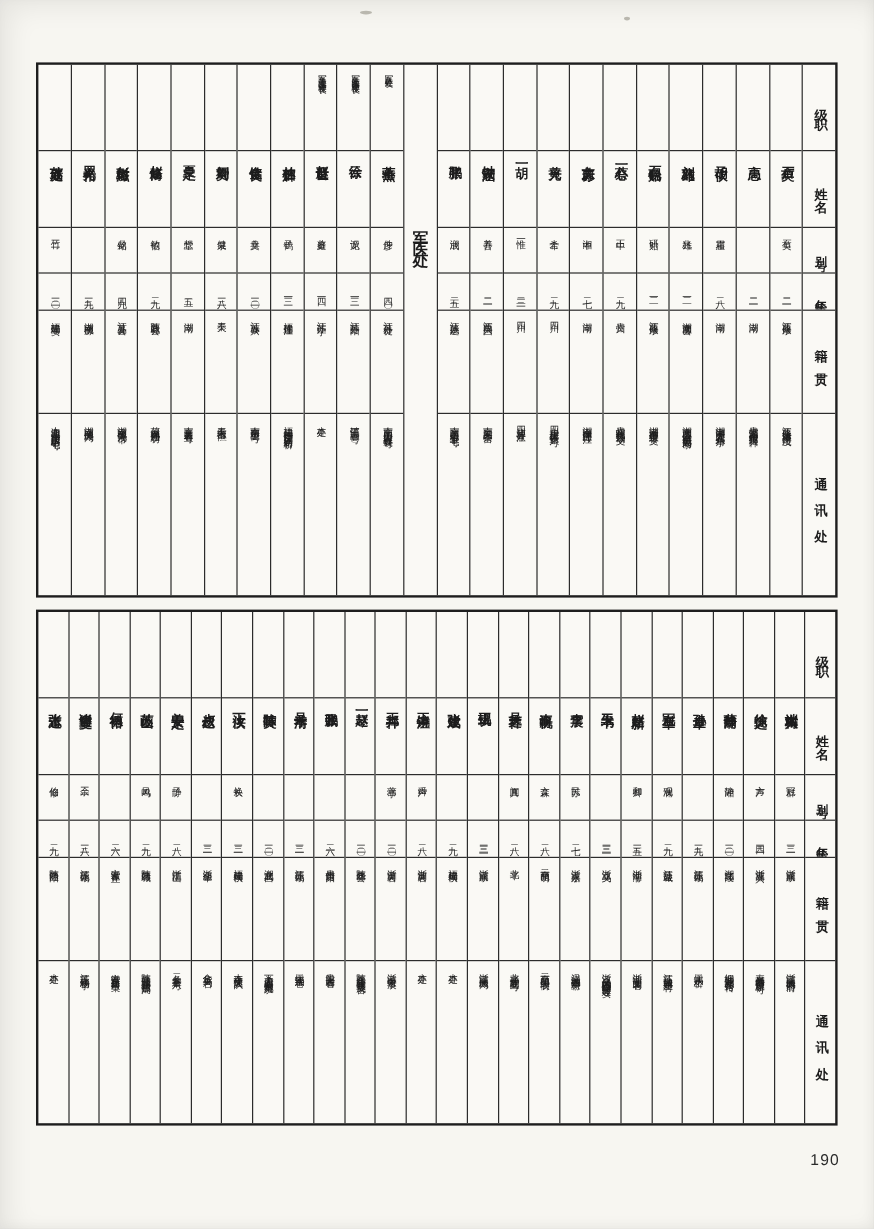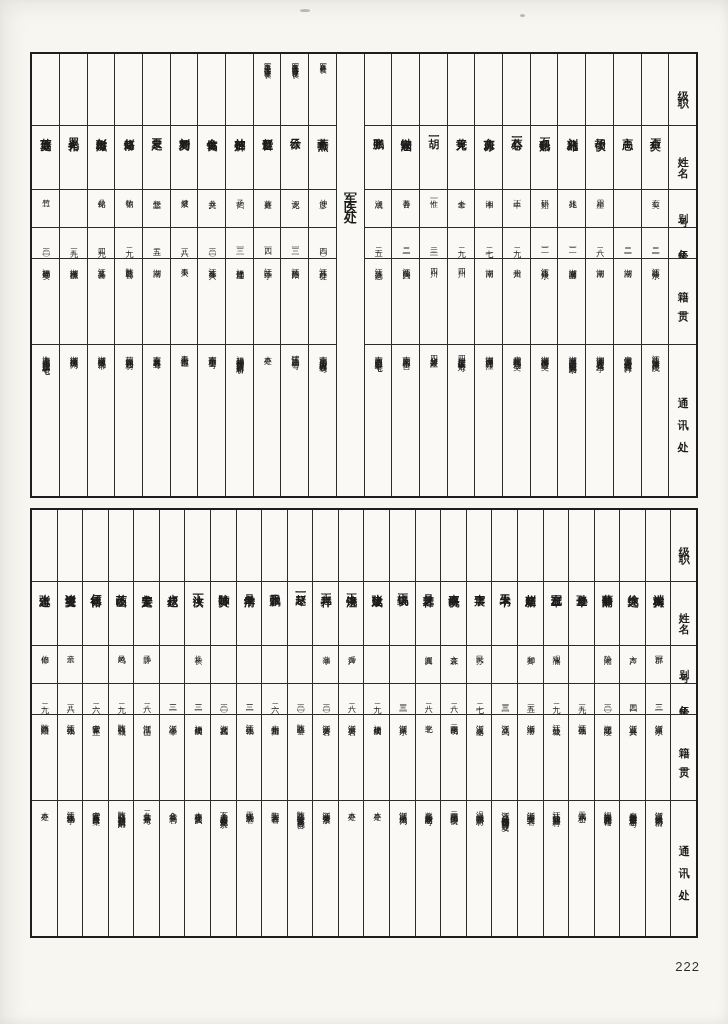--- a/index.html
+++ b/index.html
@@ -1027,14 +1027,14 @@
         </div>
         <div class="cell c-native">
           <span class="v">陕西泾阳</span>
         </div>
         <div class="cell c-addr">
           <span class="v">本处</span>
         </div>
       </div>
     </div>
 
-  <div class="pageno">222</div>
+  <div class="pageno">190</div>
 </div>
 
 </body></html>

